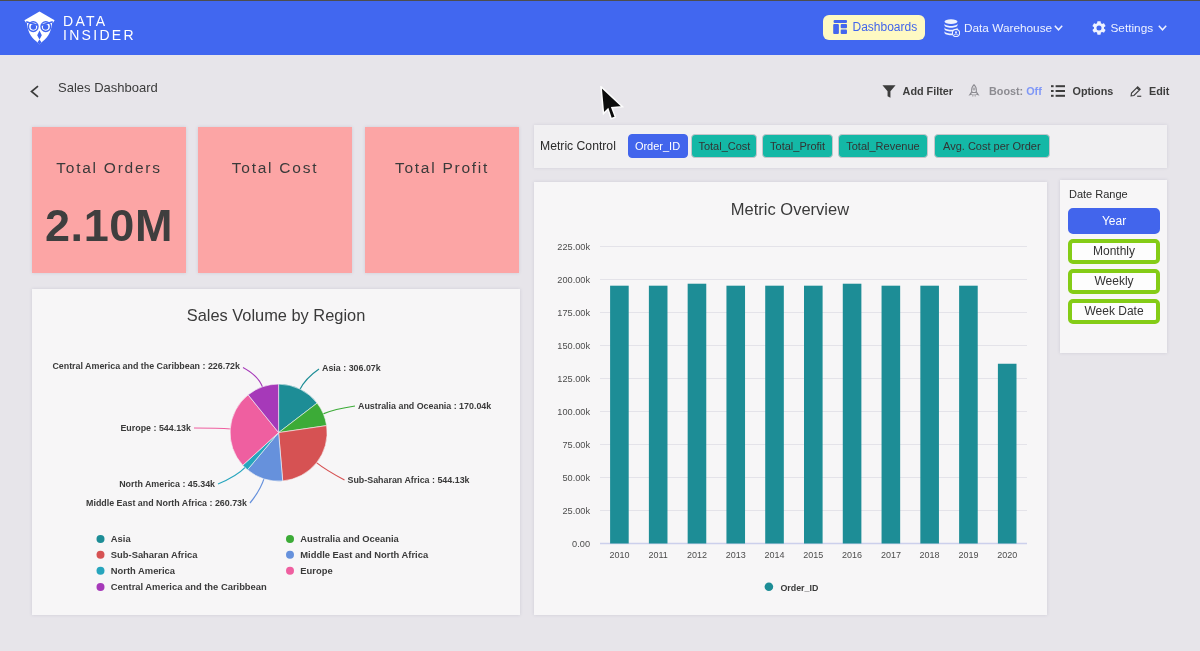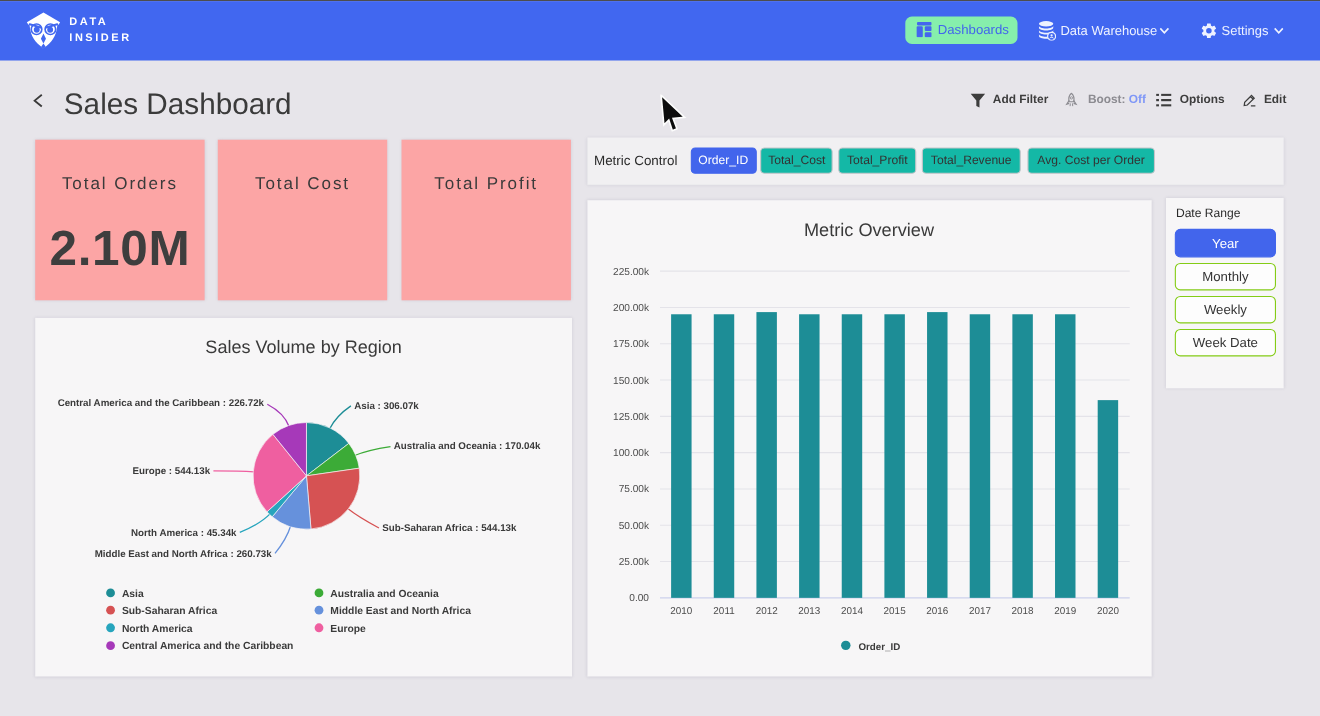--- a/index.html
+++ b/index.html
@@ -3,39 +3,39 @@
 <meta charset="utf-8">
 <style>
   * { margin:0; padding:0; box-sizing:border-box; }
   html,body { width:1200px; height:651px; overflow:hidden; }
   body { font-family:"Liberation Sans", sans-serif; background:#e7e5ea; position:relative; }
   .abs { position:absolute; }
   .card { position:absolute; background:#f7f6f7; box-shadow:0 0 3px rgba(90,90,120,0.18); }
   
   #topline { position:absolute; left:0; top:0; width:1200px; height:1px; background:#4d4d4d; }
   #nav { position:absolute; left:0; top:1px; width:1200px; height:54px; background:#4167f0; }
-  #logoword { position:absolute; left:63px; top:14px; color:#fff; font-size:10px; font-weight:bold; letter-spacing:2.3px; line-height:14.4px; }
+  #logoword { position:absolute; left:63px; top:14px; color:#fff; font-size:14px; font-weight:normal; letter-spacing:2.3px; line-height:14.4px; }
   .navtxt { position:absolute; top:20.5px; font-size:11.8px; color:#eef2ff; }
-  #dashbtn { position:absolute; left:822.5px; top:14.5px; width:102.5px; height:25.5px; background:#86efac; border-radius:6px; color:#4265ec; font-size:12px; display:flex; align-items:center; }
-  
-  #pagetitle { position:absolute; left:58px; top:80px; font-size:27px; color:#3b3b3b; }
+  #dashbtn { position:absolute; left:822.5px; top:14.5px; width:102.5px; height:25.5px; background:#fef9c3; border-radius:6px; color:#4265ec; font-size:12px; display:flex; align-items:center; }
+  
+  #pagetitle { position:absolute; left:58px; top:80px; font-size:13px; color:#3b3b3b; }
   .tooltxt { position:absolute; top:84.5px; font-size:10.8px; font-weight:700; color:#3d3d3d; line-height:13px; }
   
   .kpi { position:absolute; top:127px; width:154px; height:146px; background:#fca5a5; box-shadow:0 0 3px rgba(90,90,120,0.18); text-align:center; }
   .kpi .lbl { position:absolute; top:31.5px; width:100%; font-size:15.5px; letter-spacing:1.75px; color:#3a3a3a; }
   .kpi .val { position:absolute; top:73px; width:100%; font-size:45px; font-weight:bold; letter-spacing:0.6px; color:#3e3e3e; }
   
   #mctrl { position:absolute; left:534px; top:125px; width:633px; height:43px; background:#f1f0f2; box-shadow:0 0 3px rgba(90,90,120,0.15); }
   #mctrl .mlabel { position:absolute; left:6px; top:14px; font-size:12.2px; color:#2b2b2b; }
   .mbtn { position:absolute; top:8.5px; height:24.5px; border:1px solid #c6c5ca; border-radius:4px; background:#14b8a6; color:#333; font-size:11px; display:flex; align-items:center; justify-content:center; }
   .mbtn.sel { background:#4265ec; border-color:#4265ec; color:#fff; }
   
   #daterange { position:absolute; left:1060px; top:180px; width:107px; height:173px; background:#f7f6f7; box-shadow:0 0 3px rgba(90,90,120,0.18); }
   #daterange .dlabel { position:absolute; left:9px; top:8px; font-size:11px; color:#2b2b2b; }
-  .dbtn { position:absolute; left:8px; width:92px; height:25.5px; border:1px solid #84cc16; border-radius:5px; background:#fdfdfd; color:#333; font-size:12px; display:flex; align-items:center; justify-content:center; }
+  .dbtn { position:absolute; left:8px; width:92px; height:25.5px; border:4px solid #84cc16; border-radius:5px; background:#fdfdfd; color:#333; font-size:12px; display:flex; align-items:center; justify-content:center; }
   .dbtn.sel { background:#4265ec; border-color:#4265ec; color:#fff; }
 </style>
 </head>
 <body>
 <div id="topline"></div>
 <div id="nav"></div>
 
 <svg class="abs" style="left:23px;top:9px" width="33" height="36" viewBox="0 0 33 36">
   <path d="M16.5 2.4 L31.6 11.2 L30.2 13.4 L2.8 13.4 L1.4 11.2 Z" fill="#fff"></path>
   <path d="M3.8 11 L29.2 11 C29.2 21 25.5 28.4 19.5 32.5 L16.5 35.4 L13.5 32.5 C7.5 28.4 3.8 21 3.8 11 Z" fill="#fff"></path>

